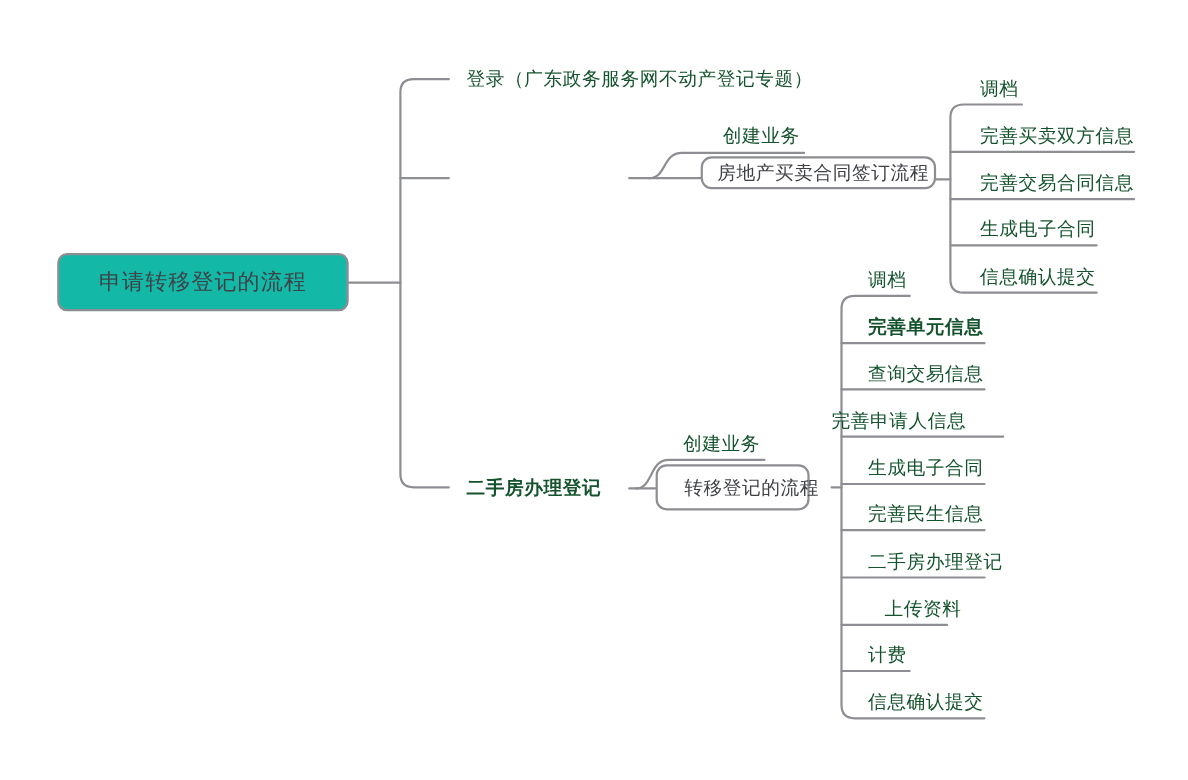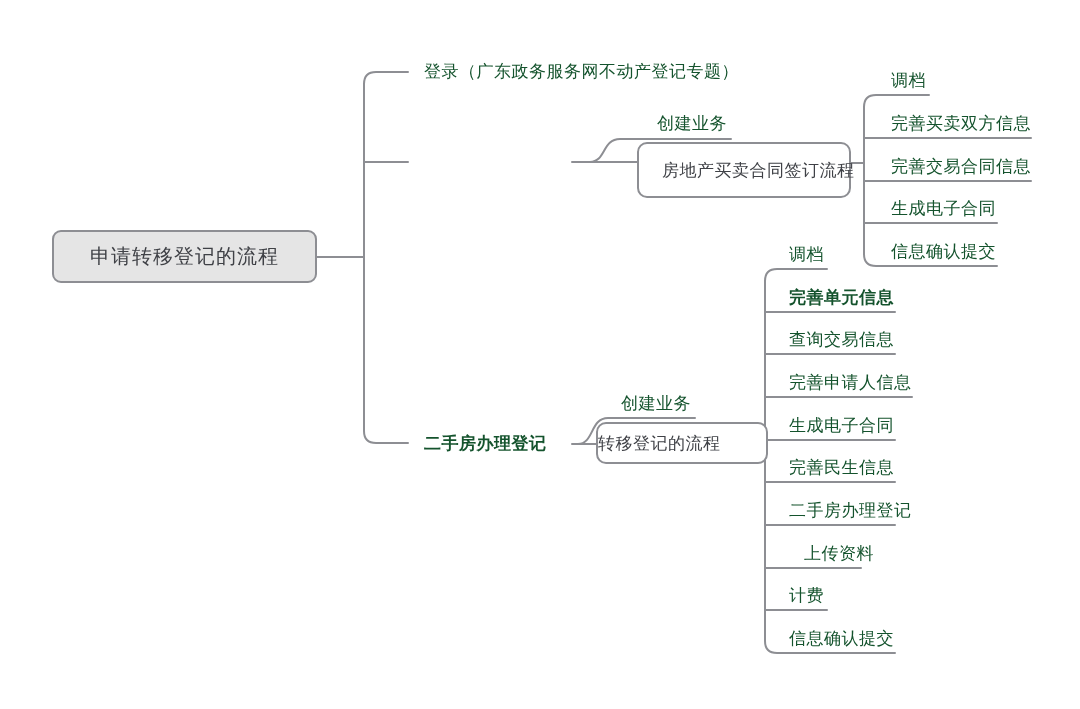--- a/index.html
+++ b/index.html
@@ -19,32 +19,32 @@
     white-space:nowrap;letter-spacing:0.5px;
     cursor:default;
   }
   .root-box{
     position:absolute;left:52px;top:230px;
     width:265px;height:53px;
     border:2px solid #8d8e93;border-radius:9px;
     box-sizing:border-box;
     display:flex;align-items:center;justify-content:center;
     font-size:20px;color:#3f4146;letter-spacing:1px;
-    background:#e5e5e5;white-space:nowrap;
+    background:#14b8a6;white-space:nowrap;
   }
   .sub-box{
     position:absolute;
     border:2px solid #8d8e93;border-radius:10px;
     box-sizing:border-box;
     display:flex;align-items:center;
     font-size:17px;color:#3f4146;letter-spacing:0.5px;
     background:#ffffff;white-space:nowrap;
   }
-  .box1{left:637px;top:142px;width:214px;height:56px;padding-left:23px;}
-  .box2{left:596px;top:422px;width:172px;height:42px;}
+  .box1{left:637px;top:142px;width:214px;height:30px;padding-left:13px;}
+  .box2{left:596px;top:422px;width:140px;height:42px;padding-left:24px;}
 </style>
 </head>
 <body>
 
 <div class="canvas">
 
   <svg class="connectors" width="1080" height="709" aria-hidden="true">
 
     <path d="M317,257 H364"></path>
 
@@ -97,21 +97,21 @@
   <div class="node-label" style="left:891px;top:198px;">生成电子合同</div>
   <div class="node-label" style="left:891px;top:241px;">信息确认提交</div>
 
   <div class="node-label" style="left:621px;top:393px;">创建业务</div>
 
   <div class="sub-box box2">转移登记的流程</div>
 
   <div class="node-label" style="left:789px;top:244px;">调档</div>
   <div class="node-label" style="left:789px;top:287px;font-weight:bold;">完善单元信息</div>
   <div class="node-label" style="left:789px;top:329px;">查询交易信息</div>
-  <div class="node-label" style="left:789px;top:372px;text-align:center;">完善申请人信息</div>
+  <div class="node-label" style="left:756px;top:372px;text-align:center;">完善申请人信息</div>
   <div class="node-label" style="left:789px;top:415px;">生成电子合同</div>
   <div class="node-label" style="left:789px;top:457px;">完善民生信息</div>
   <div class="node-label" style="left:789px;top:500px;">二手房办理登记</div>
   <div class="node-label" style="left:789px;top:543px;margin-left:15px;">上传资料</div>
   <div class="node-label" style="left:789px;top:585px;">计费</div>
   <div class="node-label" style="left:789px;top:628px;">信息确认提交</div>
 
 </div>
 
 </body></html>

